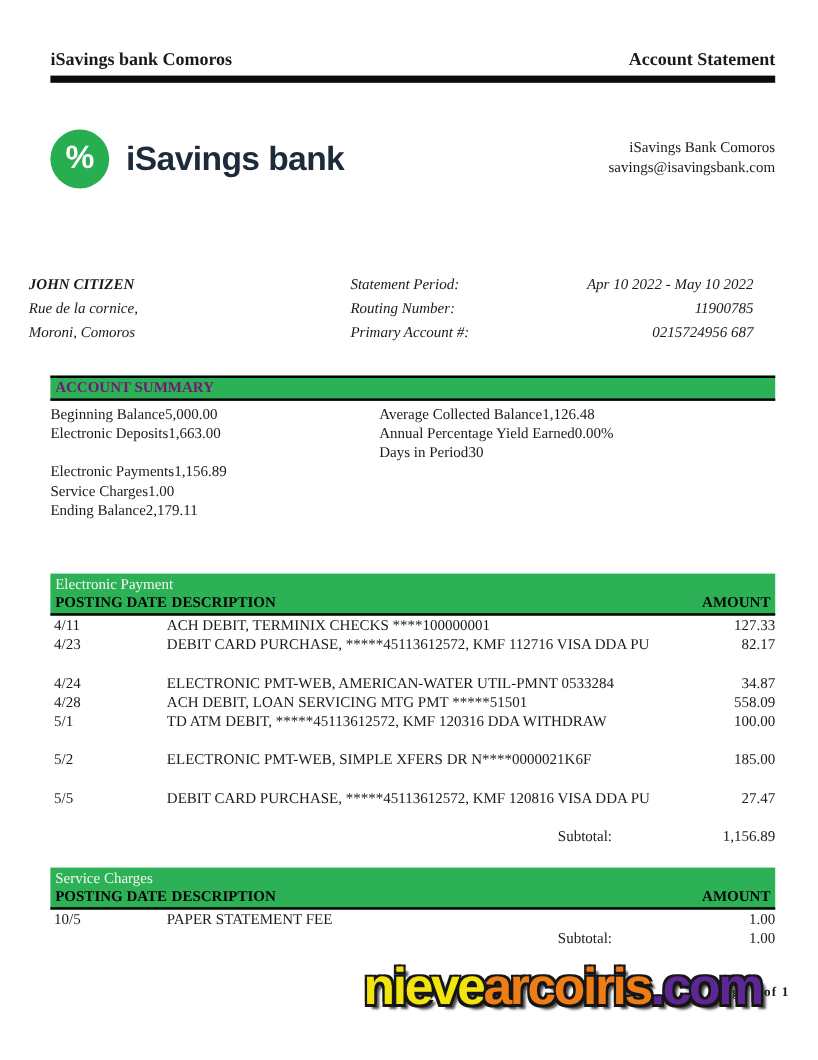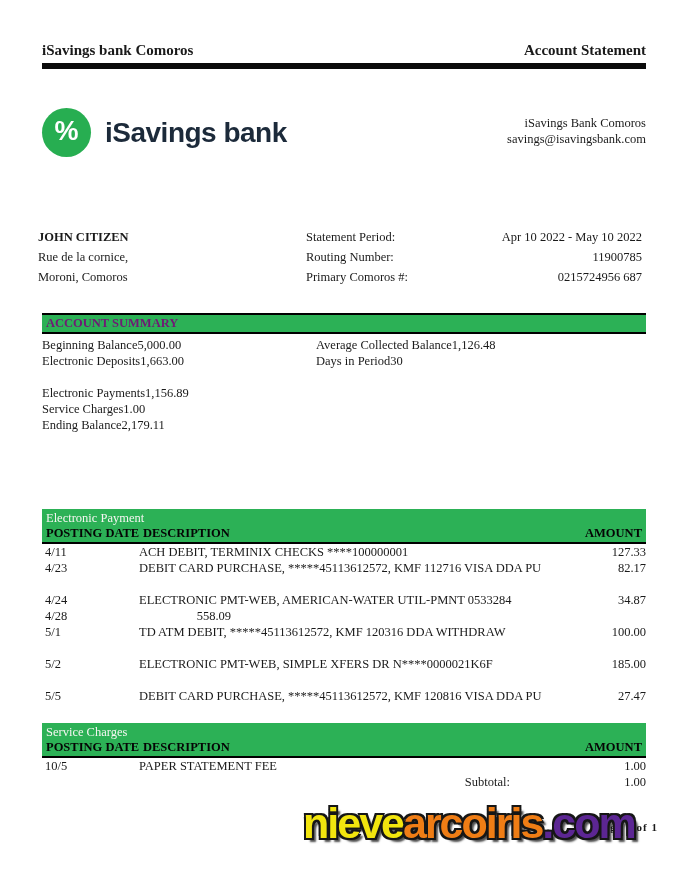--- a/index.html
+++ b/index.html
@@ -39,21 +39,21 @@
     color:#ffffff;font-family:"Liberation Sans","DejaVu Sans",sans-serif;
     font-weight:bold;font-size:27px;line-height:1;transform:translateY(-1px);
   }
   .brand-name{
     margin-left:14px;font-family:"Liberation Sans","DejaVu Sans",sans-serif;
     font-weight:bold;font-size:28px;letter-spacing:-0.5px;color:var(--brand-navy);
   }
   .contact{text-align:right;font-size:12.5px;line-height:16px;padding-top:7px;}
 
   
-  .info-row{position:absolute;top:227px;left:38px;width:604px;display:flex;justify-content:space-between;font-size:12.5px;}
+  .info-row{position:absolute;top:227px;left:24px;width:604px;display:flex;justify-content:space-between;font-size:12.5px;font-style:italic;}
   .customer{line-height:20px;}
   .cust-name{font-weight:bold;}
   .statement-info{width:336px;line-height:20px;}
   .si-row{display:flex;justify-content:space-between;}
 
   
   .section-bar{
     background:var(--bar-green);
     border-top:2px solid #000;border-bottom:2px solid #000;
     padding:1px 4px;font-size:12.5px;font-weight:bold;line-height:15px;color:#701a75;
@@ -62,21 +62,21 @@
   
   .summary{position:absolute;top:313px;left:42px;width:604px;}
   .summary-grid{display:flex;padding-top:3px;font-size:12.5px;}
   .sum-left{width:224px;}
   .sum-right{flex:1;margin-left:50px;}
   .sum-row{display:flex;line-height:16px;}
   .sum-spacer{height:16px;}
 
   
   .tbl{position:absolute;left:42px;width:604px;font-size:12.5px;}
-  .tbl-payments{top:478px;margin-top:31px;}
+  .tbl-payments{top:478px;}
   .tbl-service{top:723px;}
   .tbl-bar{
     background:var(--bar-green);
     border-bottom:2.5px solid #000;
     padding:2px 4px 1px;
   }
   .tbl-title{color:#f6f6f2;font-size:12.5px;line-height:15px;font-weight:normal;}
   .tbl-cols{display:flex;font-weight:bold;line-height:15px;color:#050505;}
   .c-date{width:97px;flex-shrink:0;}
   .c-desc{flex:1;}
@@ -135,21 +135,21 @@
     <div class="statement-info">
       <div class="si-row">
         <span>Statement Period:</span>
         <span>Apr 10 2022 - May 10 2022</span>
       </div>
       <div class="si-row">
         <span>Routing Number:</span>
         <span>11900785</span>
       </div>
       <div class="si-row">
-        <span>Primary Comoros #:</span>
+        <span>Primary Account #:</span>
         <span>0215724956 687</span>
       </div>
     </div>
   </div>
 
   <section class="summary">
     <div class="section-bar">
       <span>ACCOUNT SUMMARY</span>
     </div>
     <div class="summary-grid">
@@ -173,20 +173,24 @@
         </div>
         <div class="sum-row">
           <span>Ending Balance</span>
           <span>2,179.11</span>
         </div>
       </div>
       <div class="sum-right">
         <div class="sum-row">
           <span>Average Collected Balance</span>
           <span>1,126.48</span>
+        </div>
+        <div class="sum-row">
+          <span>Annual Percentage Yield Earned</span>
+          <span>0.00%</span>
         </div>
         <div class="sum-row">
           <span>Days in Period</span>
           <span>30</span>
         </div>
       </div>
     </div>
   </section>
 
   <section class="tbl tbl-payments">
@@ -209,20 +213,21 @@
       <span class="c-desc">DEBIT CARD PURCHASE, *****45113612572, KMF 112716 VISA DDA PU</span>
       <span class="c-amt">82.17</span>
     </div>
     <div class="t-row gap-above">
       <span class="c-date">4/24</span>
       <span class="c-desc">ELECTRONIC PMT-WEB, AMERICAN-WATER UTIL-PMNT 0533284</span>
       <span class="c-amt">34.87</span>
     </div>
     <div class="t-row">
       <span class="c-date">4/28</span>
+      <span class="c-desc">ACH DEBIT, LOAN SERVICING MTG PMT *****51501</span>
       <span class="c-amt">558.09</span>
     </div>
     <div class="t-row">
       <span class="c-date">5/1</span>
       <span class="c-desc">TD ATM DEBIT, *****45113612572, KMF 120316 DDA WITHDRAW</span>
       <span class="c-amt">100.00</span>
     </div>
     <div class="t-row gap-above">
       <span class="c-date">5/2</span>
       <span class="c-desc">ELECTRONIC PMT-WEB, SIMPLE XFERS DR N****0000021K6F</span>

